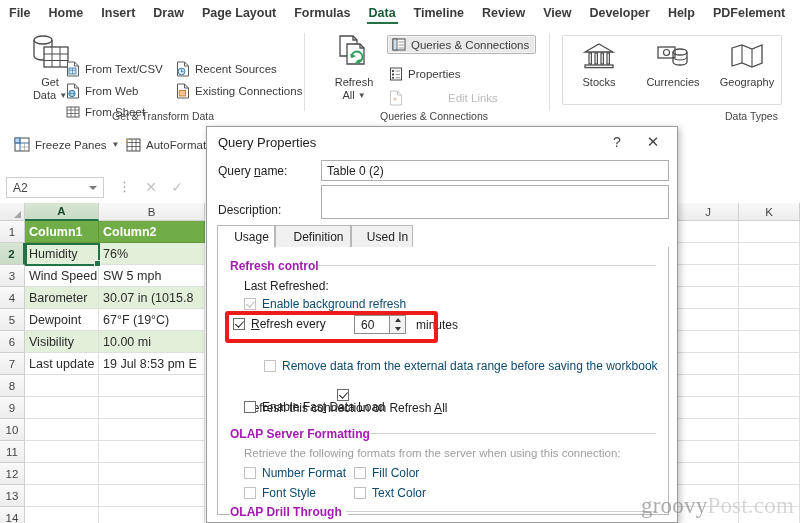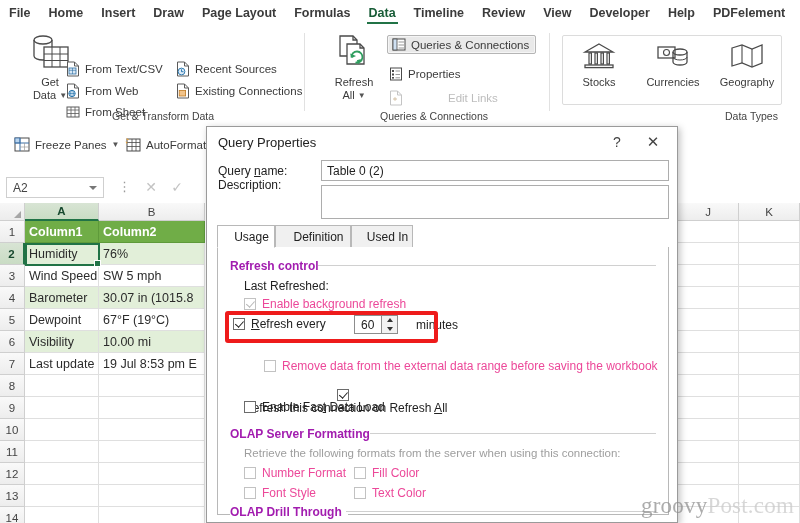--- a/index.html
+++ b/index.html
@@ -325,21 +325,21 @@
     flex: none;
   }
   .chk.checked .box::after {
     content: "";
     position: absolute; left: 3px; top: 0px;
     width: 3.5px; height: 7px;
     border: solid #1a1a1a;
     border-width: 0 1.6px 1.6px 0;
     transform: rotate(42deg);
   }
-  .chk.dim { color: #ec4899; }
+  .chk.dim { color: #0c4a6e; }
   .chk.dim .box { border-color: #c2c2c2; }
   .chk.dim.checked .box::after { border-color: #b5b5b5; }
 
   .spinbox {
     position: absolute;
     border: 1px solid #8d8d8d;
     background: #fff;
     box-sizing: border-box;
     display: flex; align-items: center;
     font-size: 12px; color: #222;
@@ -739,21 +739,21 @@
 
     <div class="dlg-title">Query Properties</div>
     <div class="dlg-help">?</div>
     <div class="dlg-close">✕</div>
 
     <div class="lbl" style="left:11px; top:37px;">
       <span>Query </span><u>n</u><span>ame:</span>
     </div>
     <div class="txtbox" style="left:114px; top:33px; width:348px; height:21px; align-items:center;">Table 0 (2)</div>
 
-    <div class="lbl" style="left:11px; top:51px;text-align:center;">Description:</div>
+    <div class="lbl" style="left:11px; top:76px;text-align:center;">Description:</div>
     <div class="txtbox" style="left:114px; top:58px; width:348px; height:34px;"></div>
 
     <div class="dlgtabs">
       <div class="dtab-line"></div>
       <div class="dtab active" style="left:0px;  width:58px;">Usage</div>
       <div class="dtab" style="left:58px; width:76px;">Definition</div>
       <div class="dtab" style="left:134px;width:62px;">Used In</div>
     </div>
 
     <div class="tabpane">
@@ -765,21 +765,21 @@
 
       <div class="chk checked dim" style="left:26px; top:50px;">
         <span class="box"></span>
         <span>Enable background refresh</span>
       </div>
 
       <div class="chk checked" style="left:15px; top:70px;">
         <span class="box"></span>
         <span><u>R</u><span>efresh every</span></span>
       </div>
-      <div class="spinbox" style="left:136px; top:68px; width:44px; height:19px;">
+      <div class="spinbox" style="left:136px; top:68px; width:52px; height:19px;">
         <span>60</span>
         <span class="spin-btns">
           <div>
               <span class="up"></span>
             </div>
           <div>
               <span class="dn"></span>
             </div>
         </span>
       </div>

